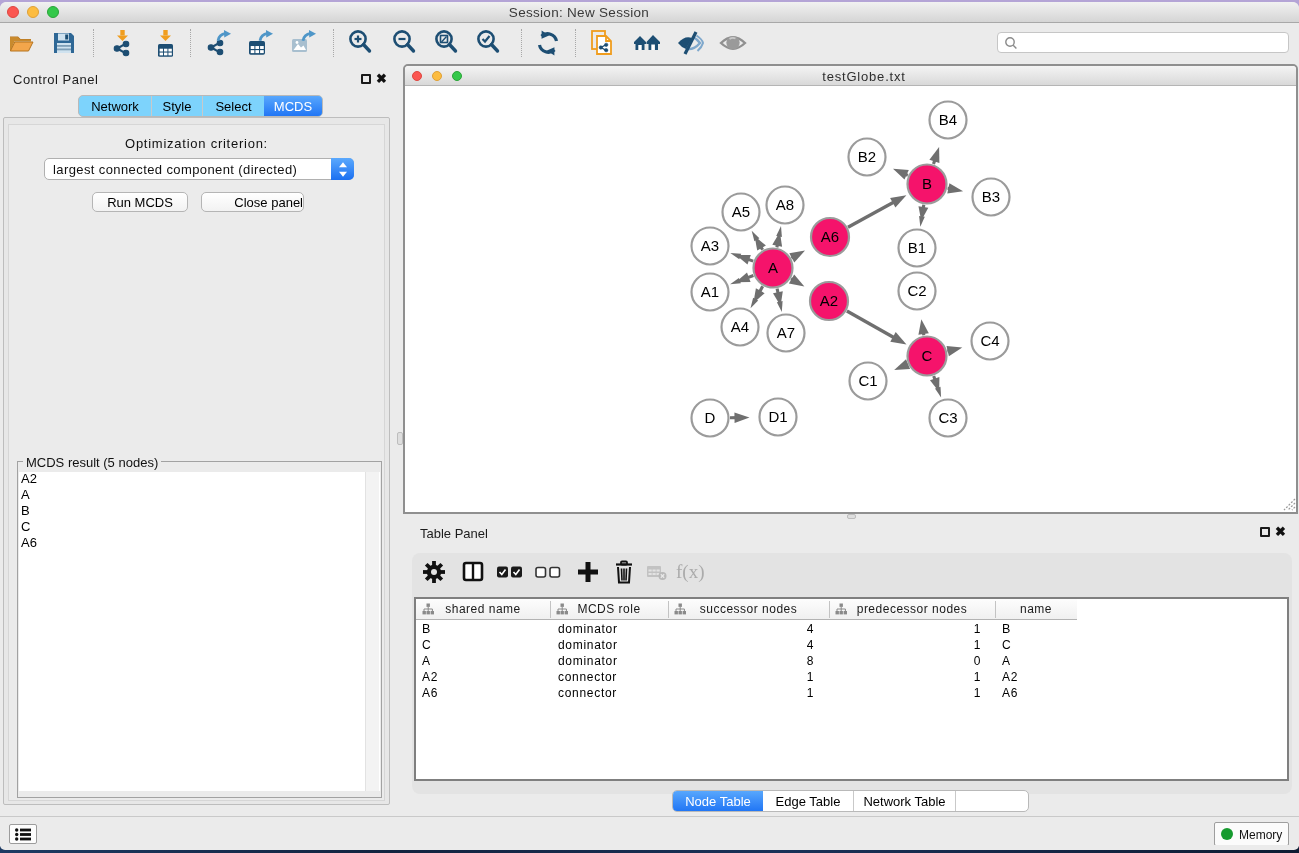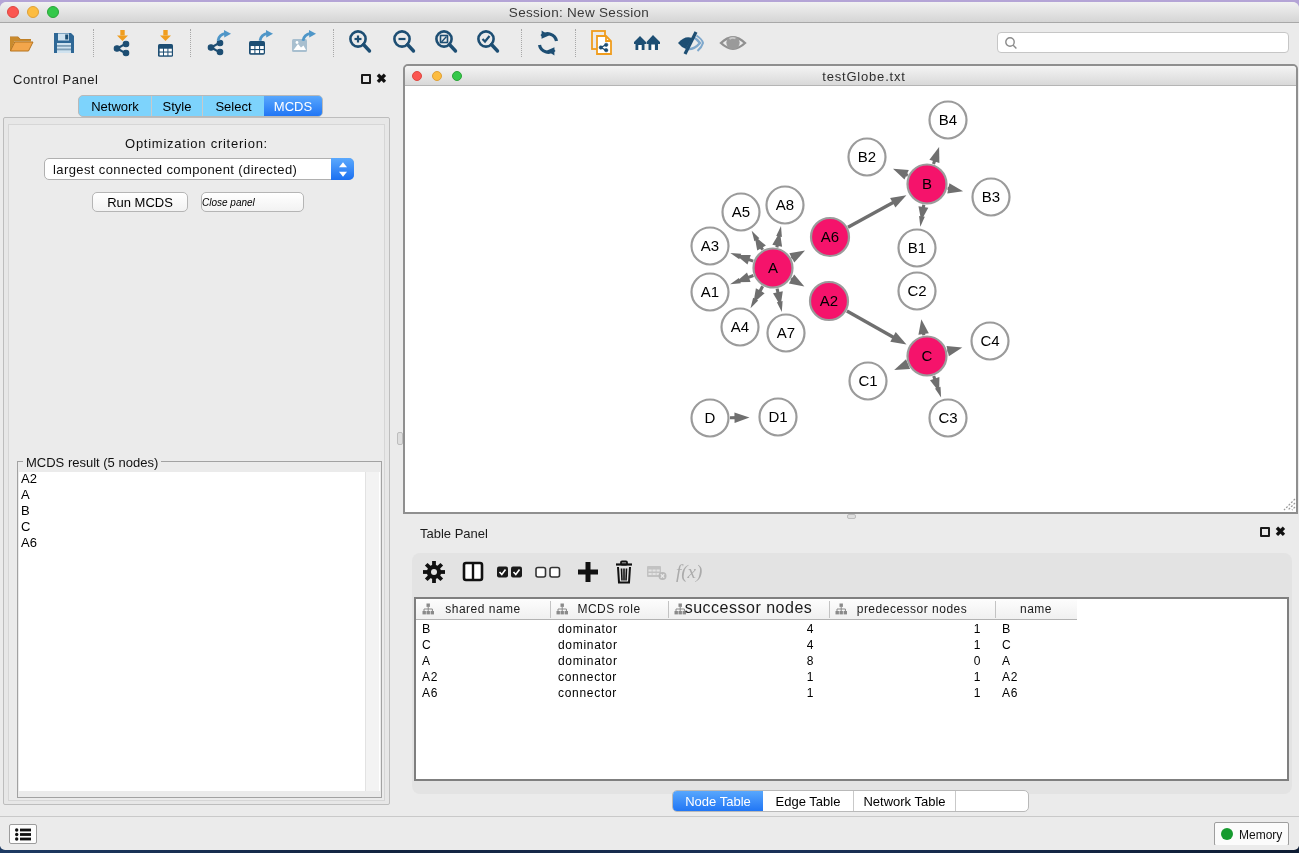--- a/index.html
+++ b/index.html
@@ -189,21 +189,21 @@
 
 <div class="abs" style="left:44px;top:158px;width:310px;height:22px;background:#fff;border:1px solid #b0b0b0;border-radius:5px;"></div>
 <div class="abs" style="left:53px;top:162px;font-size:13px;letter-spacing:0.4px;color:#111;">largest connected component (directed)</div>
 <div class="abs" style="left:331px;top:158px;width:23px;height:22px;border-radius:0 5px 5px 0;background:linear-gradient(#5ba9fd,#1b70f1);"></div>
 <svg class="abs" style="left:337px;top:161px;" width="12" height="17" viewBox="0 0 12 17">
     <path d="M6 1.2 L10 6.2 L2 6.2 Z" fill="#fff"></path>
     <path d="M6 15.8 L10 10.8 L2 10.8 Z" fill="#fff"></path>
   </svg>
 
 <div class="abs" style="left:92px;top:192px;width:96px;height:20px;background:linear-gradient(#fff,#f2f2f2);border:1px solid #b5b5b5;border-radius:5px;text-align:center;line-height:19px;font-size:13px;">Run MCDS</div>
-<div class="abs" style="left:201px;top:192px;width:103px;height:20px;background:linear-gradient(#fff,#f2f2f2);border:1px solid #b5b5b5;border-radius:5px;text-align:left;line-height:19px;font-size:10px;font-style:italic;">Close panel</div>
+<div class="abs" style="left:201px;top:192px;width:103px;height:20px;background:linear-gradient(#fff,#f2f2f2);border:1px solid #b5b5b5;border-radius:5px;text-align:right;line-height:19px;font-size:13px;">Close panel</div>
 
 <div class="abs" style="left:17px;top:461px;width:365px;height:337px;border:1px solid #a2a2a2;"></div>
 <div class="abs" style="left:23px;top:455px;font-size:13px;background:#ebebeb;padding:0 3px;color:#111;">MCDS result (5 nodes)</div>
 <div class="abs" style="left:19px;top:472px;width:361px;height:319px;background:#fff;"></div>
 <div class="abs" style="left:365px;top:472px;width:14px;height:319px;background:#f3f3f3;border-left:1px solid #e2e2e2;"></div>
 <div class="abs" style="left:21px;top:471px;font-size:13px;line-height:16px;color:#000;">A2<br>A<br>B<br>C<br>A6</div>
 
 <div class="abs" style="left:397px;top:432px;width:6px;height:13px;background:#dedede;border:1px solid #bdbdbd;border-radius:2px;"></div>
 <div class="abs" style="left:847px;top:514px;width:9px;height:5px;background:#dedede;border:1px solid #bdbdbd;border-radius:2px;"></div>
 
@@ -367,21 +367,21 @@
       <rect x="4" y="7" width="14" height="11" rx="1" fill="#c2c2c2"></rect>
       <rect x="5.5" y="10.5" width="3.2" height="2" fill="#e3e3e3"></rect>
       <rect x="9.5" y="10.5" width="3.2" height="2" fill="#e3e3e3"></rect>
       <rect x="13.5" y="10.5" width="3.2" height="2" fill="#e3e3e3"></rect>
       <rect x="5.5" y="14" width="3.2" height="2" fill="#e3e3e3"></rect>
       <rect x="9.5" y="14" width="3.2" height="2" fill="#e3e3e3"></rect>
       <rect x="13.5" y="14" width="3.2" height="2" fill="#e3e3e3"></rect>
       <circle cx="19.5" cy="17" r="4" fill="#b9b9b9"></circle>
       <path d="M17.8 15.3 L21.2 18.7 M21.2 15.3 L17.8 18.7" stroke="#e9e9e9" stroke-width="1.3"></path>
     </svg>
-<div class="abs" style="left:676px;top:561px;font-family:'Liberation Serif',serif;font-style:italic;font-size:19px;color:#ababab;">f(x)</div>
+<div class="abs" style="left:676px;top:561px;font-family:'Liberation Serif',serif;font-size:19px;color:#ababab;">f(x)</div>
 </div>
 
 <div class="abs" style="left:414px;top:597px;width:875px;height:184px;background:#fff;border:2px solid #7f7f7f;"></div>
 <div id="thead">
 <div class="abs" style="left:416px;top:599px;width:661px;height:21px;background:linear-gradient(#fdfdfd,#f0f0f0);border-bottom:1px solid #b3b3b3;"></div>
 <svg class="abs" style="left:422px;top:603px;" width="12" height="12" viewBox="0 0 12 12">
       <rect x="4.5" y="0.5" width="3.4" height="3.4" fill="#8a8a8a"></rect>
       <path d="M6.2 4 L6.2 6 M2 8 L2 6 L10.4 6 L10.4 8 M6.2 6 L6.2 8" stroke="#8a8a8a" stroke-width="1" fill="none"></path>
       <rect x="0.5" y="8" width="3.4" height="3.4" fill="#8a8a8a"></rect>
       <rect x="4.5" y="8" width="3.4" height="3.4" fill="#8a8a8a"></rect>
@@ -402,21 +402,21 @@
       <span>MCDS role</span>
     </div>
 <div class="abs" style="left:668px;top:601px;width:1px;height:17px;background:#c3c3c3;"></div>
 <svg class="abs" style="left:674px;top:603px;" width="12" height="12" viewBox="0 0 12 12">
       <rect x="4.5" y="0.5" width="3.4" height="3.4" fill="#8a8a8a"></rect>
       <path d="M6.2 4 L6.2 6 M2 8 L2 6 L10.4 6 L10.4 8 M6.2 6 L6.2 8" stroke="#8a8a8a" stroke-width="1" fill="none"></path>
       <rect x="0.5" y="8" width="3.4" height="3.4" fill="#8a8a8a"></rect>
       <rect x="4.5" y="8" width="3.4" height="3.4" fill="#8a8a8a"></rect>
       <rect x="8.6" y="8" width="3.4" height="3.4" fill="#8a8a8a"></rect>
     </svg>
-<div class="abs" style="left:668px;top:599px;width:161px;height:20px;display:flex;align-items:flex-start;justify-content:center;font-size:16px;color:#1a1a1a;">
+<div class="abs" style="left:668px;top:599px;width:161px;height:20px;display:flex;align-items:center;justify-content:center;font-size:12px;color:#1a1a1a;">
       <span>successor nodes</span>
     </div>
 <div class="abs" style="left:829px;top:601px;width:1px;height:17px;background:#c3c3c3;"></div>
 <svg class="abs" style="left:835px;top:603px;" width="12" height="12" viewBox="0 0 12 12">
       <rect x="4.5" y="0.5" width="3.4" height="3.4" fill="#8a8a8a"></rect>
       <path d="M6.2 4 L6.2 6 M2 8 L2 6 L10.4 6 L10.4 8 M6.2 6 L6.2 8" stroke="#8a8a8a" stroke-width="1" fill="none"></path>
       <rect x="0.5" y="8" width="3.4" height="3.4" fill="#8a8a8a"></rect>
       <rect x="4.5" y="8" width="3.4" height="3.4" fill="#8a8a8a"></rect>
       <rect x="8.6" y="8" width="3.4" height="3.4" fill="#8a8a8a"></rect>
     </svg>

